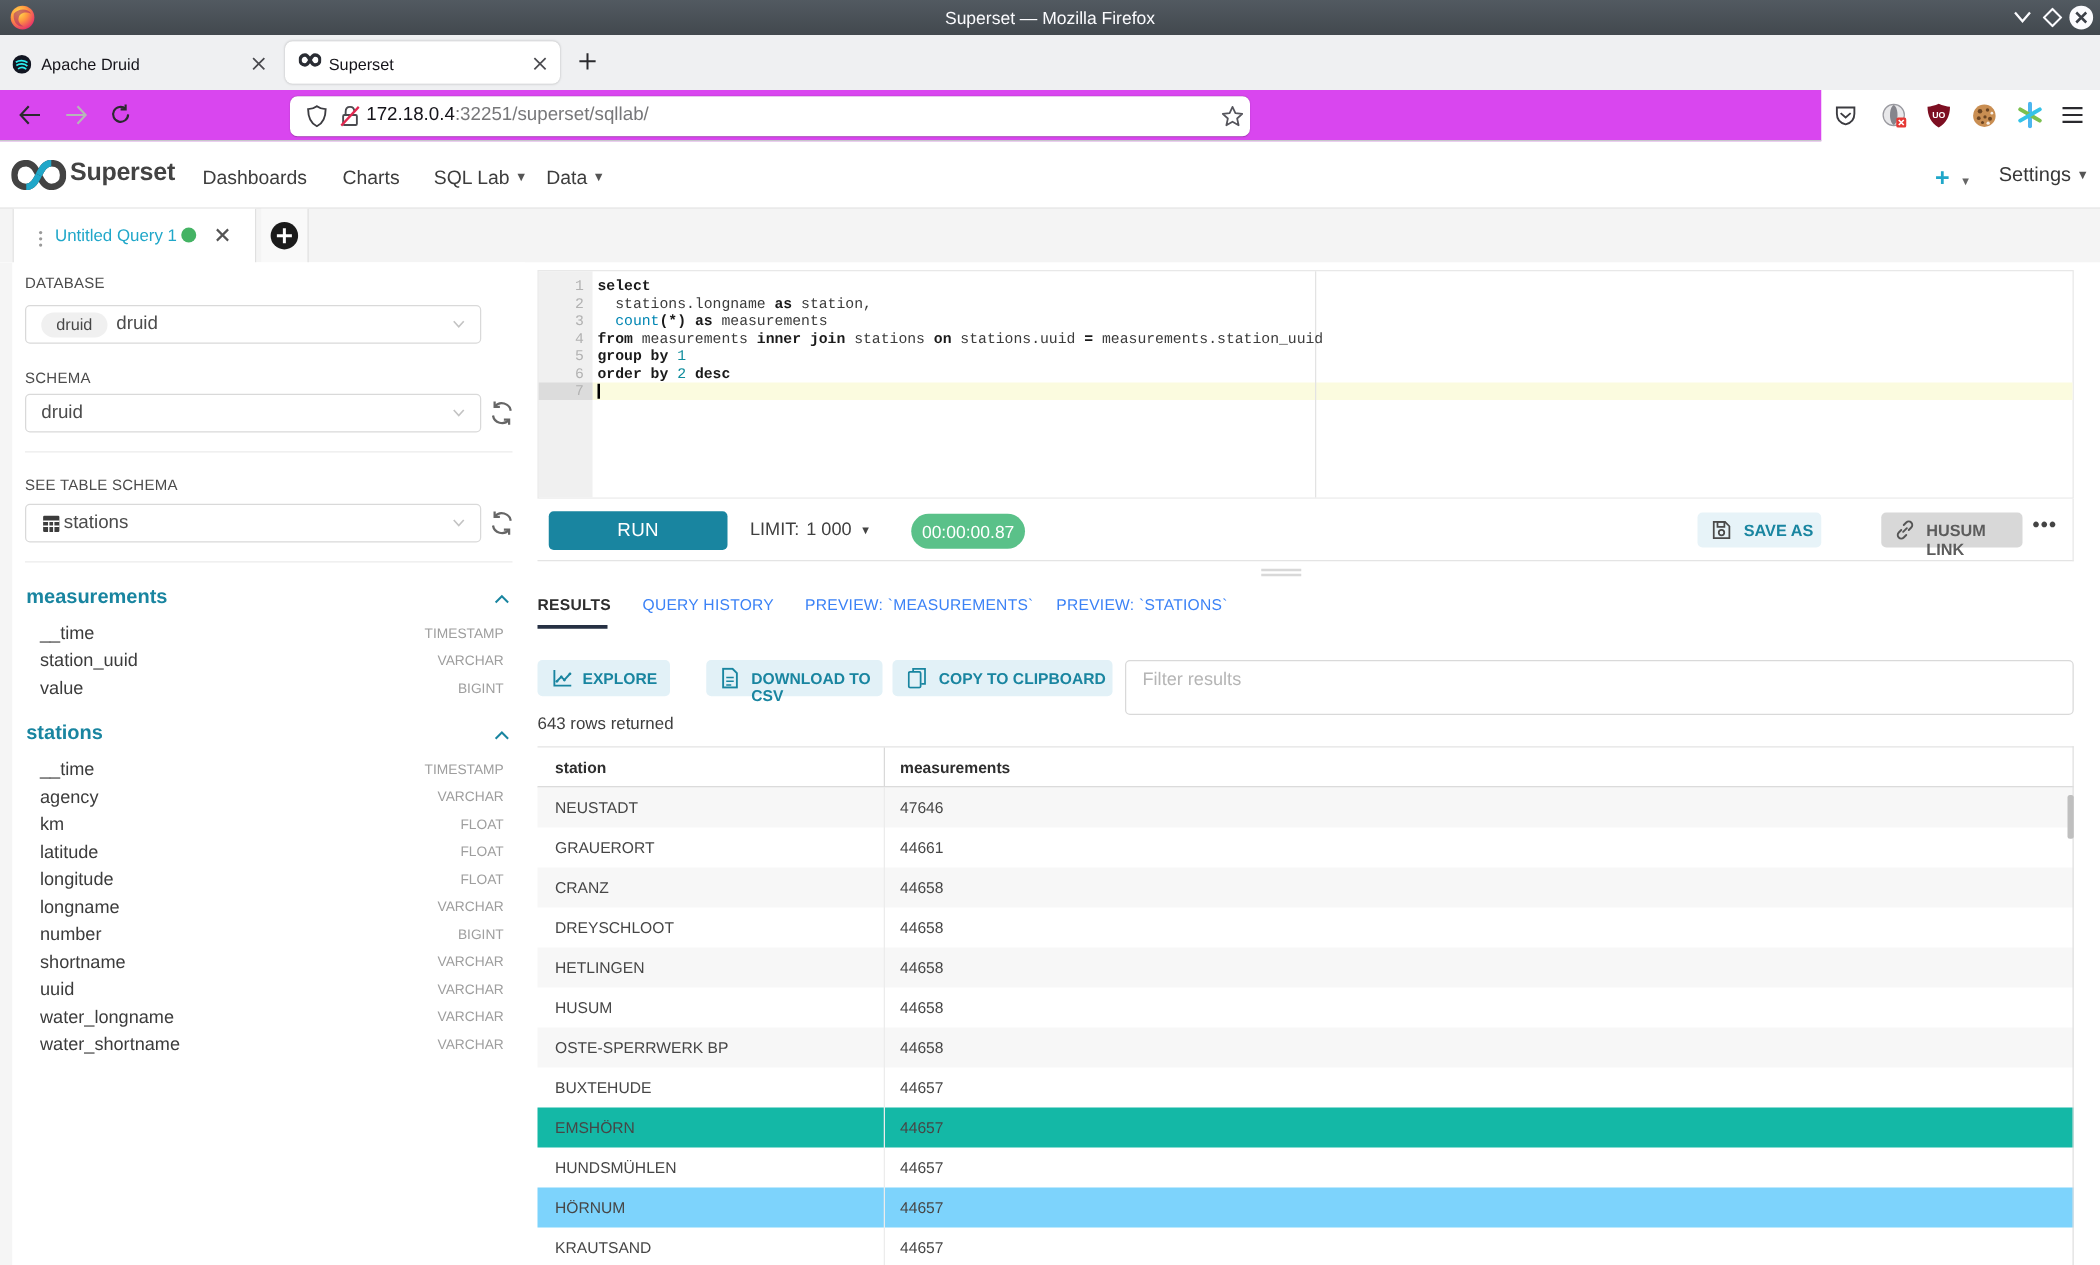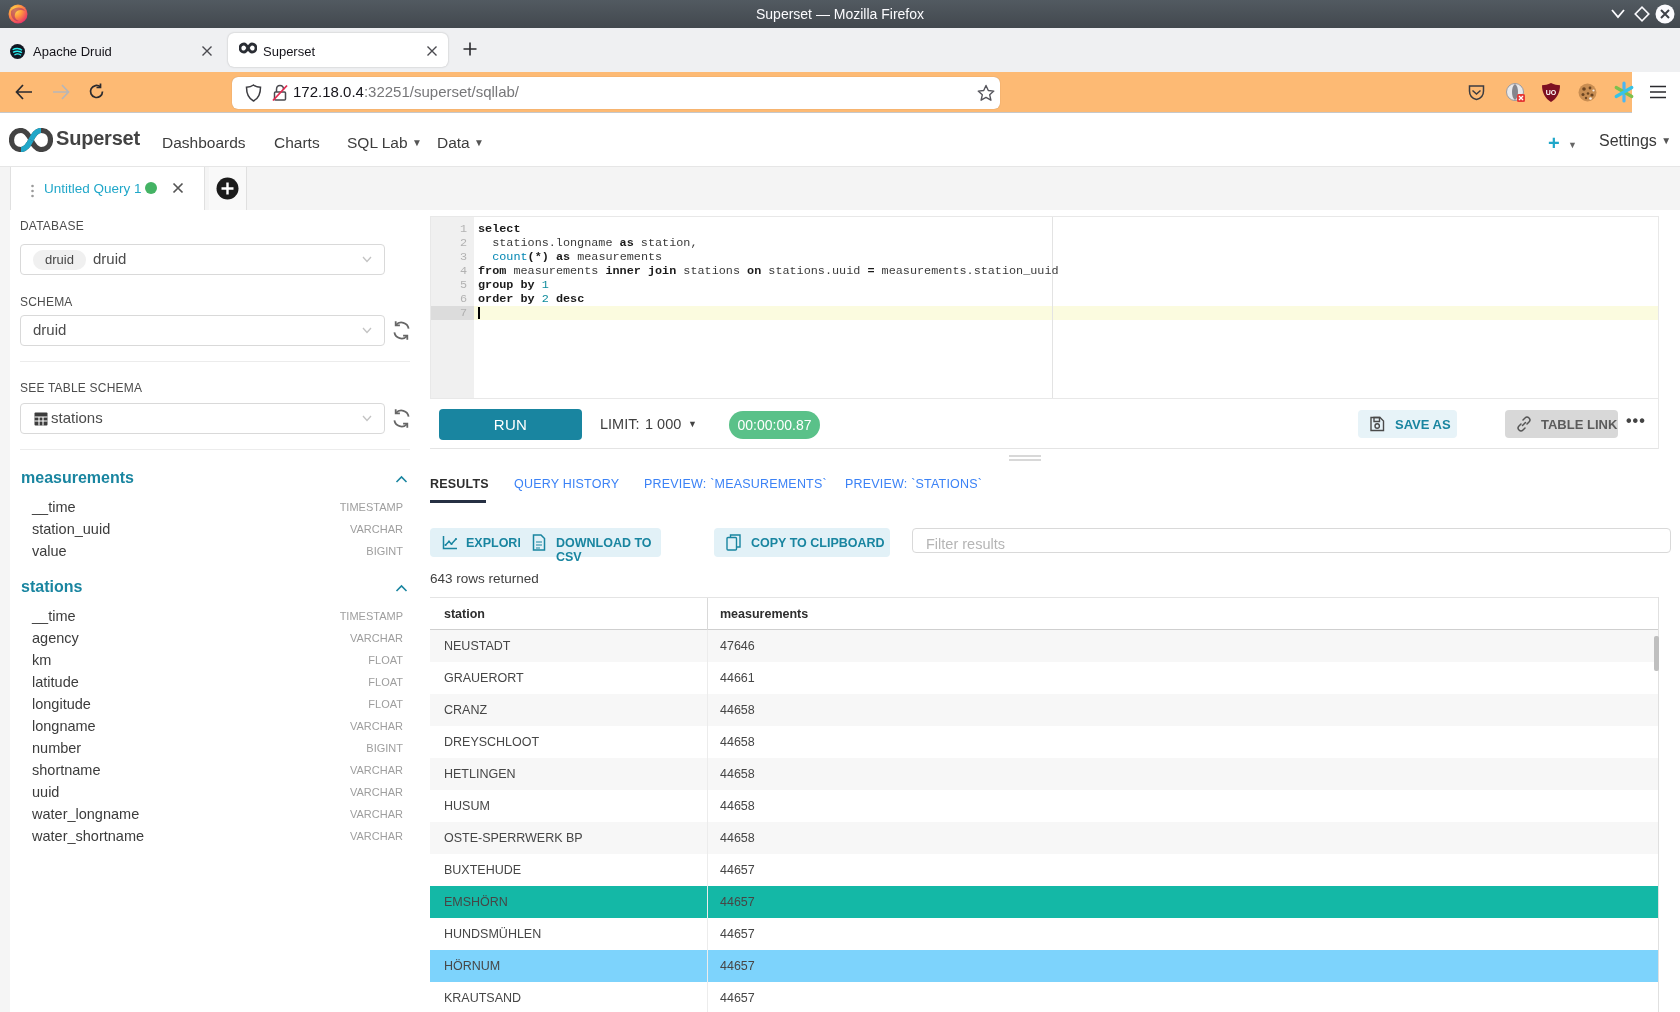--- a/index.html
+++ b/index.html
@@ -3,21 +3,21 @@
 <meta charset="utf-8">
 <style>
   * { margin:0; padding:0; box-sizing:border-box; }
   html,body { width:1680px; height:1012px; overflow:hidden; }
   body { font-family:"Liberation Sans", sans-serif; background:#fff; position:relative; }
   .abs { position:absolute; }
   
   #titlebar { position:absolute; left:0; top:0; width:1680px; height:28px; background:#45494f; background:linear-gradient(#525a61,#42484e); }
   #titlebar .title { position:absolute; left:0; right:0; top:0; height:28px; line-height:28px; text-align:center; color:#fbfbfe; font-size:14px; }
   #tabbar { position:absolute; left:0; top:28px; width:1680px; height:44px; background:#eff0f2; }
-  #urlrow { position:absolute; left:0; top:72px; width:1632px; height:41px; background:#fdba74; border-bottom:1px solid #c6c8ca; }
+  #urlrow { position:absolute; left:0; top:72px; width:1457px; height:41px; background:#d946ef; border-bottom:1px solid #c6c8ca; }
   .activetab { position:absolute; left:228px; top:5px; width:220px; height:34px; background:#fff; border-radius:6px; box-shadow:0 0 2px rgba(0,0,0,.25); }
   .tabtext { font-size:13px; color:#15141a; }
   #urlfield { position:absolute; left:232px; top:5px; width:768px; height:32px; background:#fff; border-radius:6px; box-shadow:0 0 1px rgba(0,0,0,.3); }
   
   #appheader { position:absolute; left:0; top:114px; width:1680px; height:52px; background:#fff; }
   .nav { position:absolute; top:20px; font-size:15.5px; color:#3d3d3d; }
   
   #qtabs { position:absolute; left:0; top:166px; width:1680px; height:44px; background:#f4f4f4; border-top:1px solid #e6e6e6; }
   #qtab-active { position:absolute; left:10px; top:0px; width:195px; height:44px; background:#fff; border-left:1px solid #e0e0e0; border-right:1px solid #e0e0e0; }
   #qtab-plus { position:absolute; left:209px; top:0px; width:38px; height:44px; background:#f9f9f9; border-right:1px solid #e0e0e0; }
@@ -40,21 +40,21 @@
   .kw { font-weight:bold; color:#1a1a1a; }
   .fn { color:#0086b3; }
   .num { color:#0e8c9c; }
   #toolbar { position:absolute; left:430px; top:189px; width:1229px; height:50px; background:#fff; border-bottom:1px solid #e4e4e4; }
   #runbtn { position:absolute; left:9px; top:10px; width:143px; height:31px; background:#1985a0; border-radius:4px; color:#fff; font-weight:normal; font-size:15px; text-align:center; line-height:31px; letter-spacing:.3px; }
   #timer { position:absolute; left:299px; top:12px; width:91px; height:28px; background:#5ac189; border-radius:14px; color:#fff; font-size:14px; text-align:center; line-height:28px; }
   .tealbtn { position:absolute; top:11px; height:28px; background:#e7f3f8; border-radius:4px; color:#1985a0; font-weight:bold; font-size:13px; }
   
   .stab { position:absolute; top:267px; font-size:12.5px; color:#3b82f6; letter-spacing:.2px; }
   .btnrow { position:absolute; top:318px; height:29px; border-radius:4px; background:#e2f1f7; color:#1985a0; font-weight:bold; font-size:12.5px; }
-  #filterbox { position:absolute; left:900px; top:318px; width:759px; height:25px; border:1px solid #d9d9d9; border-radius:4px; background:#fff;margin-left:12px; }
+  #filterbox { position:absolute; left:900px; top:318px; width:759px; height:44px; border:1px solid #d9d9d9; border-radius:4px; background:#fff; }
   
   #rtable { position:absolute; left:430px; top:387px; width:1229px; }
   .trow { position:absolute; left:0; width:1229px; height:32px; font-size:12.5px; color:#464646; }
   .trow .c1 { position:absolute; left:14px; top:0; line-height:32px; }
   .trow .c2 { position:absolute; left:290px; top:0; line-height:32px; }
 </style>
 </head>
 <body>
 
 <div id="titlebar">
@@ -321,21 +321,21 @@
           <path d="M2 1.5 H11 L14.5 5 V14.5 H2 Z" stroke="#4a4a4a" stroke-width="1.4" fill="none"></path>
           <path d="M5 1.5 H10.5 V5.5 H5 Z" stroke="#4a4a4a" stroke-width="1.4" fill="none"></path>
           <circle cx="8.2" cy="10" r="2.2" stroke="#4a4a4a" stroke-width="1.4" fill="none"></circle>
         </svg>
       <span style="position:absolute;left:37px;top:7px">SAVE AS</span>
     </div>
     <div class="tealbtn" style="left:1075px;width:113px;background:#d8d8d8;color:#5c5c5c">
       <svg class="abs" style="left:11px;top:6px" width="16" height="16" viewBox="0 0 16 16">
           <path d="M6.5 9.5 L9.5 6.5 M5 8 L3 10 A2.8 2.8 0 0 0 7 14 L9 12 M11 8 L13 6 A2.8 2.8 0 0 0 9 2 L7 4" stroke="#555" stroke-width="1.5" fill="none" stroke-linecap="round"></path>
         </svg>
-      <span style="position:absolute;left:36px;top:7px">TABLE LINK</span>
+      <span style="position:absolute;left:36px;top:7px">HUSUM LINK</span>
     </div>
     <div class="abs" style="left:1196px;top:13px;font-size:16px;color:#444;letter-spacing:1px;font-weight:bold">•••</div>
   </div>
 
   <div class="abs" style="left:1009px;top:245px;width:32px;height:2px;background:#d8d8d8"></div>
   <div class="abs" style="left:1009px;top:249px;width:32px;height:2px;background:#d8d8d8"></div>
 
   <div class="stab" style="left:430px;font-weight:bold;color:#2e2e2e">RESULTS</div>
   <div class="stab" style="left:514px">QUERY HISTORY</div>
   <div class="stab" style="left:644px">PREVIEW: `MEASUREMENTS`</div>
@@ -346,21 +346,21 @@
     <svg class="abs" style="left:12px;top:7px" width="16" height="15" viewBox="0 0 16 15">
         <path d="M1.5 1 V13.5 H15" stroke="#1985a0" stroke-width="1.5" fill="none"></path>
         <path d="M3.5 10 L7 6.5 L9.5 9 L14 4" stroke="#1985a0" stroke-width="1.5" fill="none"></path>
         <circle cx="3.5" cy="10" r="1.1" fill="#1985a0"></circle>
         <circle cx="7" cy="6.5" r="1.1" fill="#1985a0"></circle>
         <circle cx="9.5" cy="9" r="1.1" fill="#1985a0"></circle>
         <circle cx="14" cy="4" r="1.1" fill="#1985a0"></circle>
       </svg>
     <span style="position:absolute;left:36px;top:8px">EXPLORE</span>
   </div>
-  <div class="btnrow" style="left:520px;width:141px">
+  <div class="btnrow" style="left:565px;width:141px">
     <svg class="abs" style="left:12px;top:6px" width="14" height="17" viewBox="0 0 14 17">
         <path d="M1.5 1 H9 L12.5 4.5 V16 H1.5 Z" stroke="#1985a0" stroke-width="1.5" fill="none"></path>
         <path d="M4 8 H10 M4 11 H10 M4 14 H8" stroke="#1985a0" stroke-width="1.2"></path>
       </svg>
     <span style="position:absolute;left:36px;top:8px">DOWNLOAD TO CSV</span>
   </div>
   <div class="btnrow" style="left:714px;width:176px">
     <svg class="abs" style="left:12px;top:6px" width="15" height="17" viewBox="0 0 15 17">
         <rect x="1" y="3.5" width="9.5" height="12.5" rx="1" stroke="#1985a0" stroke-width="1.4" fill="none"></rect>
         <path d="M4.5 3.5 V1 H14 V13 H11" stroke="#1985a0" stroke-width="1.4" fill="none"></path>

